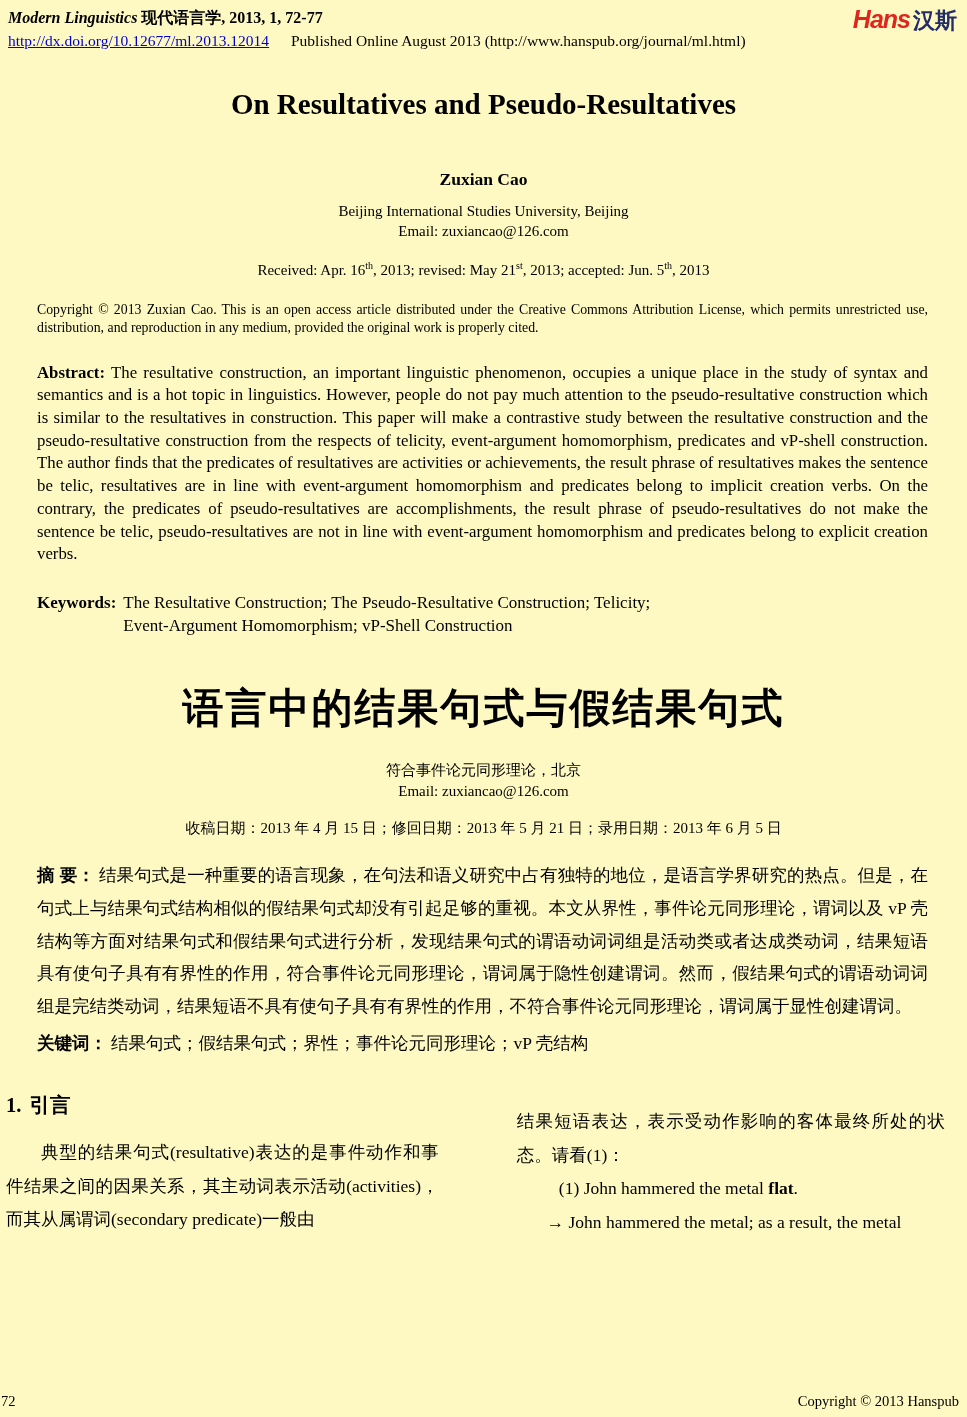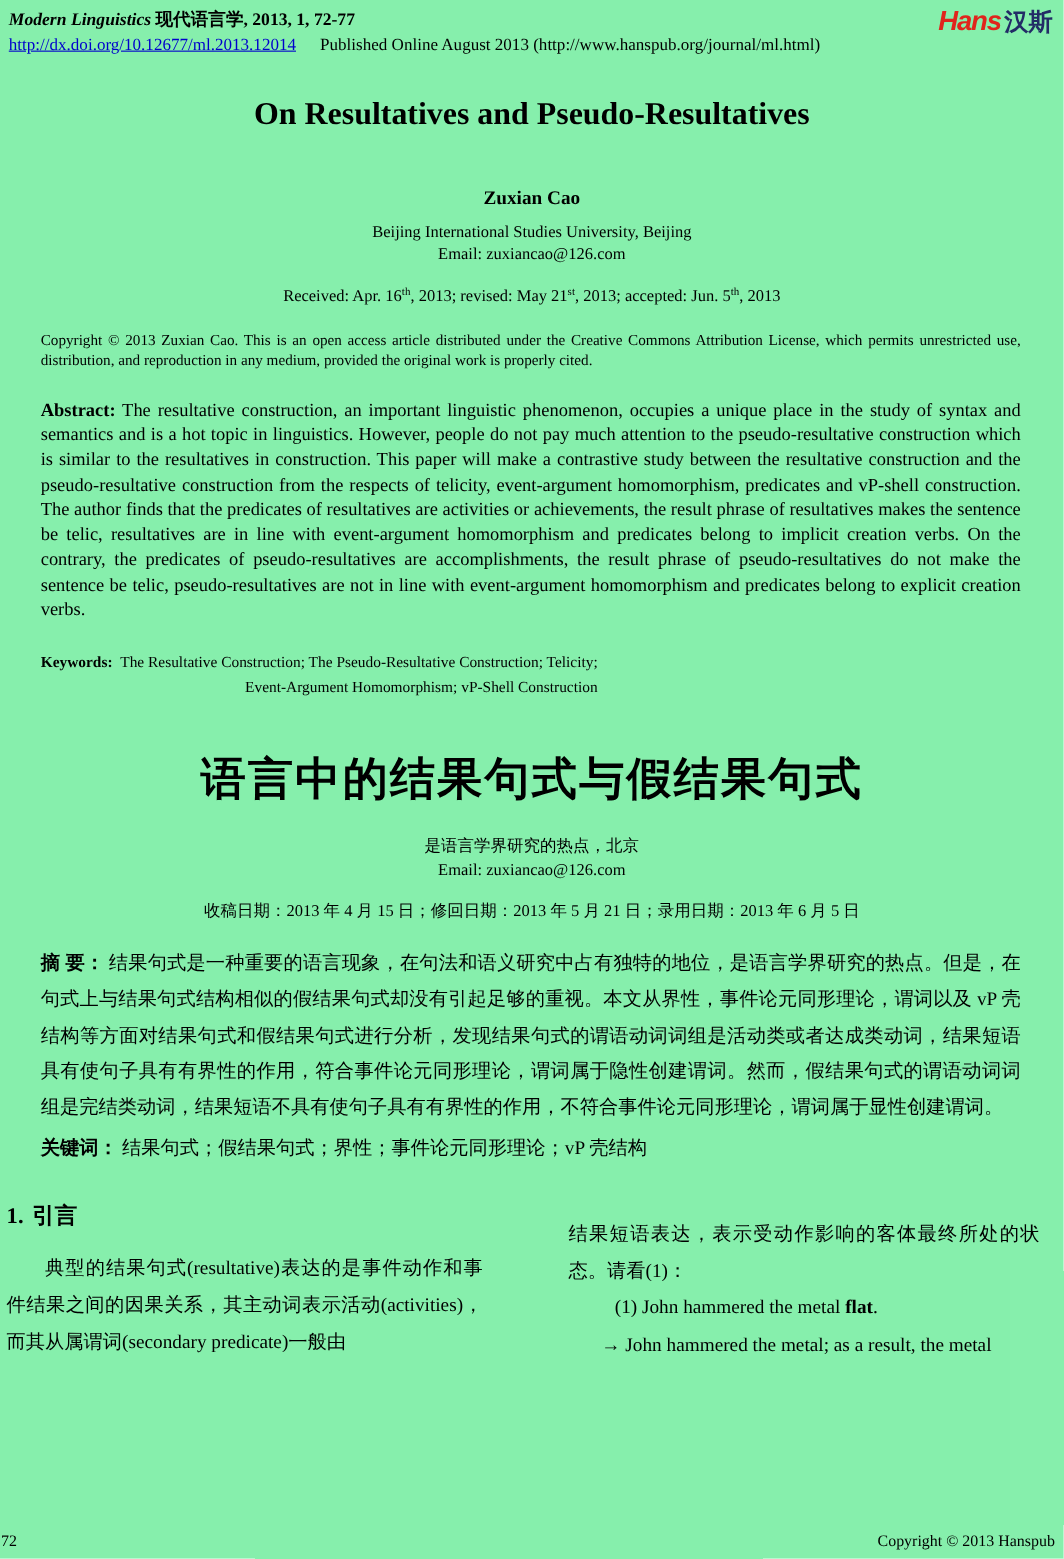--- a/index.html
+++ b/index.html
@@ -2,21 +2,21 @@
 <html><head>
 <meta charset="utf-8">
 <style>
   * { margin: 0; padding: 0; box-sizing: border-box; }
   html, body { background: #ffffff; }
   .page {
     position: relative;
     width: 967px;
     height: 1417px;
     margin: 0 auto;
-    background: #86efac;
+    background: #fef9c3;
     color: #000000;
     font-family: "Liberation Serif", "DejaVu Serif", serif;
     overflow: hidden;
   }
   
   .hdr { position: relative; padding: 8px 8px 0 8px; }
   .journal-line { font-size: 16px; font-weight: bold; }
   .journal-line .it { font-style: italic; }
   .doi-line { font-size: 15.5px; margin-top: 3px; }
   .doi-line a { color: #0000cc; text-decoration: underline; }
@@ -26,21 +26,21 @@
   .logo-hans { font-weight: 900; font-style: italic; font-size: 25px; letter-spacing: -1px; }
   .logo-cn { font-weight: 900; font-size: 22px; margin-left: 3px; }
   
   .en-title { text-align: center; font-size: 29px; font-weight: bold; margin-top: 38px; }
   .en-author { text-align: center; font-size: 17.5px; font-weight: bold; margin-top: 48px; }
   .affil { text-align: center; font-size: 15px; line-height: 19.5px; margin-top: 12px; }
   .received { text-align: center; font-size: 15px; margin-top: 19px; }
   .received sup { font-size: 10px; }
   .copyright { margin: 22px 39px 0 37px; font-size: 13.8px; line-height: 17.8px; text-align: justify; }
   .abstract { margin: 25px 39px 0 37px; font-size: 16.8px; line-height: 22.7px; text-align: justify; }
-  .kw { margin: 25px 39px 0 37px; font-size: 14px; line-height: 23px; display: flex; text-align: right; }
+  .kw { margin: 25px 39px 0 37px; font-size: 17px; line-height: 23px; display: flex; }
   .kw b { white-space: nowrap; margin-right: 7px; }
   
   .hei { font-family: "Liberation Sans", "DejaVu Sans", sans-serif; font-weight: bold; }
   .cn-title { text-align: center; font-size: 41px; margin-top: 44px; letter-spacing: 2px; }
   .cn-author { text-align: center; font-size: 17.5px; font-weight: bold; margin-top: 52px; }
   .cn-affil { text-align: center; font-size: 15px; line-height: 21px; margin-top: 24px; }
   .cn-dates { text-align: center; font-size: 15px; margin-top: 17px; }
   .cn-abstract { margin: 21px 39px 0 37px; font-size: 17.5px; line-height: 32.8px; text-align: justify; }
   .cn-abstract .hei { font-size: 17.5px; margin-right: 4px; }
   .cn-kw { margin: 8px 39px 0 37px; font-size: 17.5px; }
@@ -91,21 +91,21 @@
   <div class="kw">
     <b>Keywords:</b>
     <span>
       <span>The Resultative Construction; The Pseudo-Resultative Construction; Telicity;</span><br>
       <span>Event-Argument Homomorphism; vP-Shell Construction</span>
     </span>
   </div>
 
   <h1 class="cn-title hei">语言中的结果句式与假结果句式</h1>
   <div class="cn-affil">
-    <div>是语言学界研究的热点，北京</div>
+    <div>符合事件论元同形理论，北京</div>
     <div>Email: zuxiancao@126.com</div>
   </div>
   <div class="cn-dates">收稿日期：2013 年 4 月 15 日；修回日期：2013 年 5 月 21 日；录用日期：2013 年 6 月 5 日</div>
   <p class="cn-abstract"><span class="hei">摘  要：</span><span>结果句式是一种重要的语言现象，在句法和语义研究中占有独特的地位，是语言学界研究的热点。但是，在句式上与结果句式结构相似的假结果句式却没有引起足够的重视。本文从界性，事件论元同形理论，谓词以及 vP 壳结构等方面对结果句式和假结果句式进行分析，发现结果句式的谓语动词词组是活动类或者达成类动词，结果短语具有使句子具有有界性的作用，符合事件论元同形理论，谓词属于隐性创建谓词。然而，假结果句式的谓语动词词组是完结类动词，结果短语不具有使句子具有有界性的作用，不符合事件论元同形理论，谓词属于显性创建谓词。</span></p>
   <div class="cn-kw"><span class="hei">关键词：</span><span>结果句式；假结果句式；界性；事件论元同形理论；vP 壳结构</span></div>
 
   <div class="columns">
     <div class="col col-left">
       <div class="sec-h">
         <span class="num">1.</span><span class="hei">引言</span>

